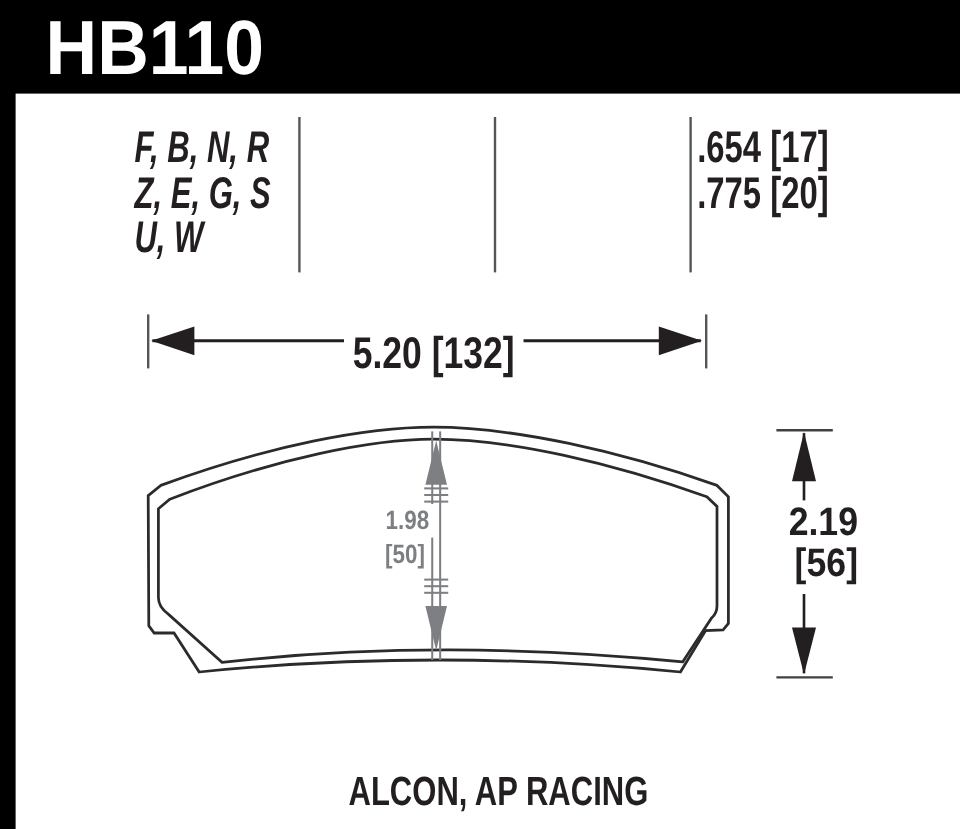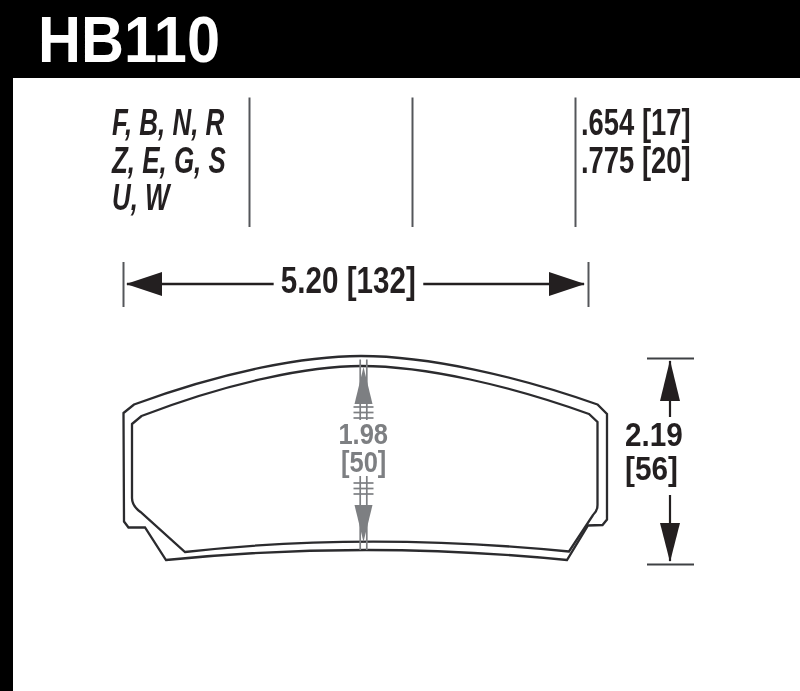--- a/index.html
+++ b/index.html
@@ -13,28 +13,28 @@
   .partnum{
     position:absolute;left:38px;top:8px;color:#fff;font-size:64px;font-weight:bold;
     line-height:1;white-space:nowrap;transform:scaleX(.93);transform-origin:0 0;
   }
   svg.linework{position:absolute;left:0;top:0;width:800px;height:691px;}
   .txt{position:absolute;font-weight:bold;white-space:nowrap;color:#231f20;}
   .codes{left:112px;top:104px;font-size:37px;line-height:37.5px;font-style:italic;}
   .codes div{transform:scaleX(.70);transform-origin:0 0;}
   .thickness{left:581px;top:104px;font-size:37px;line-height:37.5px;text-align:center;}
   .thickness div{transform:scaleX(.74);transform-origin:0 0;}
-  .width-dim{left:255px;top:262px;width:200px;text-align:left;font-size:37px;line-height:37px;}
+  .width-dim{left:255px;top:276px;width:200px;text-align:right;font-size:37px;line-height:37px;}
   .width-dim span{display:inline-block;transform:scaleX(.80);transform-origin:50% 50%;
     background:#fff;padding:0 9px;}
-  .friction-dim{left:313px;top:420px;width:101px;text-align:center;
-    font-size:30px;line-height:28px;color:#7d7f82;}
+  .friction-dim{left:313px;top:420px;width:101px;text-align:left;
+    font-size:22px;line-height:28px;color:#7d7f82;}
   .friction-dim span{display:inline-block;transform:scaleX(.85);transform-origin:50% 50%;
     background:#fff;padding:0 5px;}
-  .overall-dim{left:620px;top:418px;width:100px;text-align:left;font-size:33px;line-height:34px;}
+  .overall-dim{left:620px;top:418px;width:100px;text-align:right;font-size:33px;line-height:34px;}
   .overall-dim div{transform:scaleX(.90);transform-origin:50% 50%;}
   .apps{left:215px;top:643px;width:400px;text-align:center;font-size:34px;line-height:34px;}
   .apps span{display:inline-block;transform:scaleX(.76);transform-origin:50% 50%;}
 </style>
 </head>
 <body>
 
 <div class="sheet">
 
   <div class="left-strip"></div>
@@ -113,14 +113,17 @@
   <div class="txt friction-dim">
     <div><span>1.98</span></div>
     <div><span>[50]</span></div>
   </div>
 
   <div class="txt overall-dim">
     <div>2.19</div>
     <div>[56]</div>
   </div>
 
+  <div class="txt apps">
+    <span>ALCON, AP RACING</span>
+  </div>
 
 </div>
 
 </body></html>

